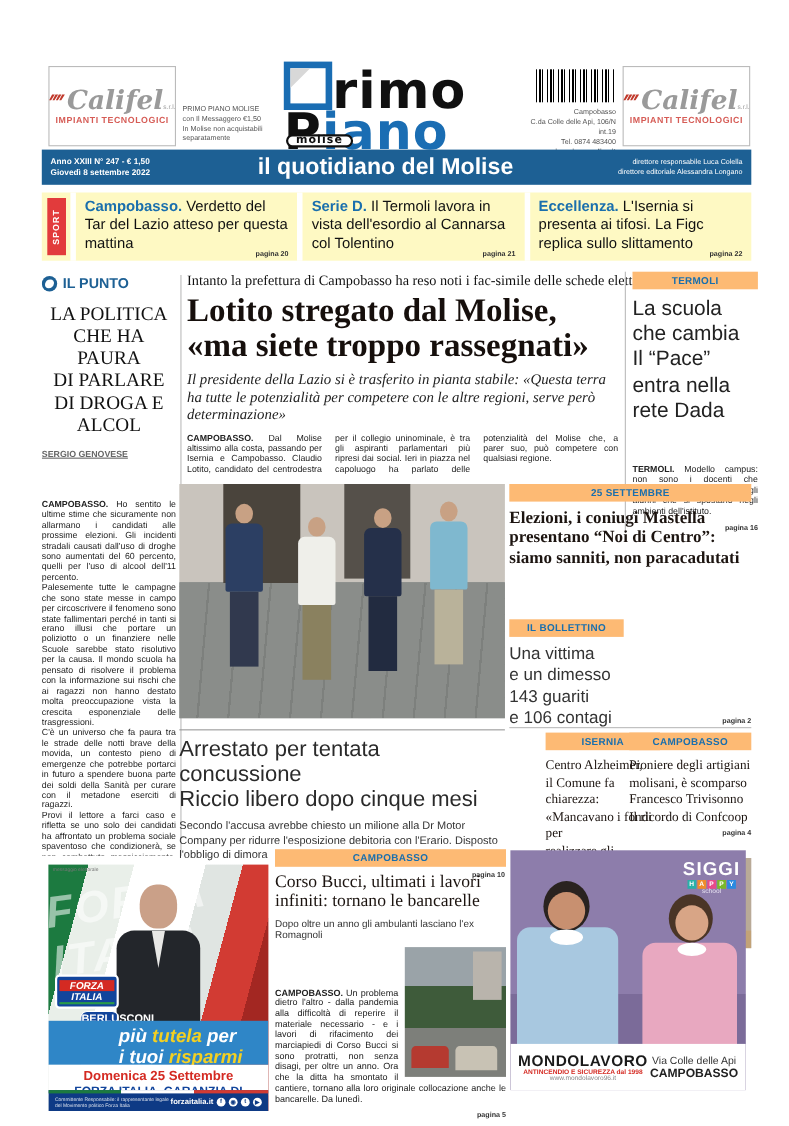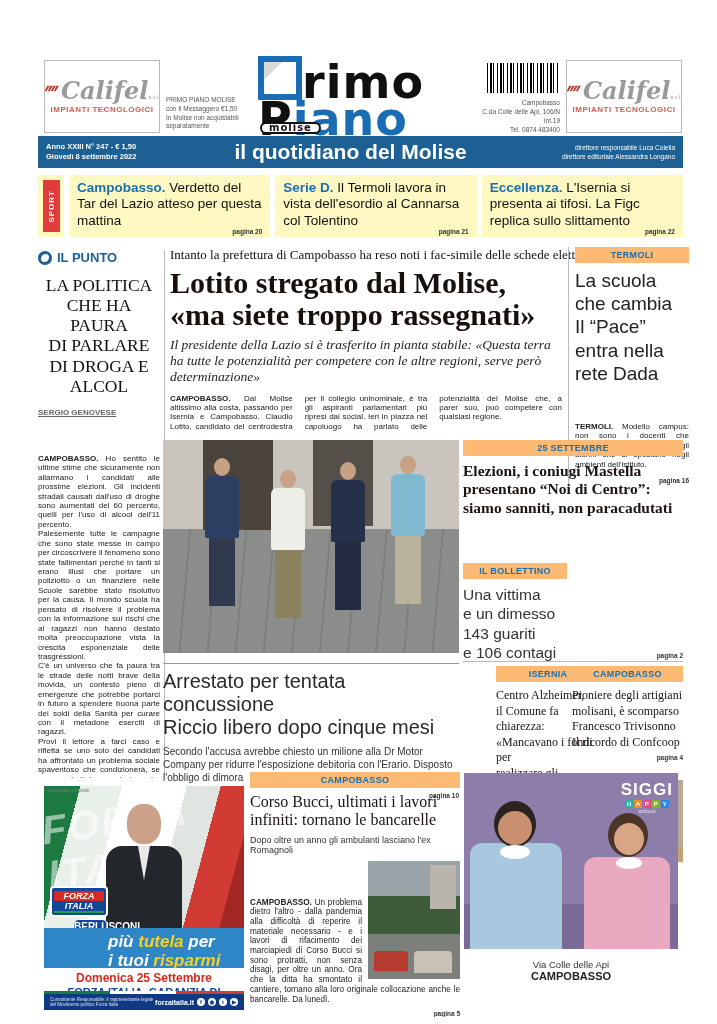--- a/index.html
+++ b/index.html
@@ -397,19 +397,24 @@
         <span class="happy-tile" style="background:#2ab0a8;">H</span>
         <span class="happy-tile" style="background:#f08c2a;">A</span>
         <span class="happy-tile" style="background:#e84a8a;">P</span>
         <span class="happy-tile" style="background:#7ab82a;">P</span>
         <span class="happy-tile" style="background:#2a8ae0;">Y</span>
       </div>
       <div class="siggi-school">school</div>
     </div>
     <div class="siggi-footer">
       <div style="text-align:center;">
+        <div class="ml-name">MONDOLAVORO</div>
+        <div class="ml-sub">ANTINCENDIO E SICUREZZA dal 1998</div>
+        <div class="ml-site">www.mondolavoro96.it</div>
+      </div>
+      <div style="text-align:center;">
         <div class="ml-addr1">Via Colle delle Api</div>
         <div class="ml-addr2">CAMPOBASSO</div>
       </div>
     </div>
   </div>
 
 </div>
 
 </body></html>

